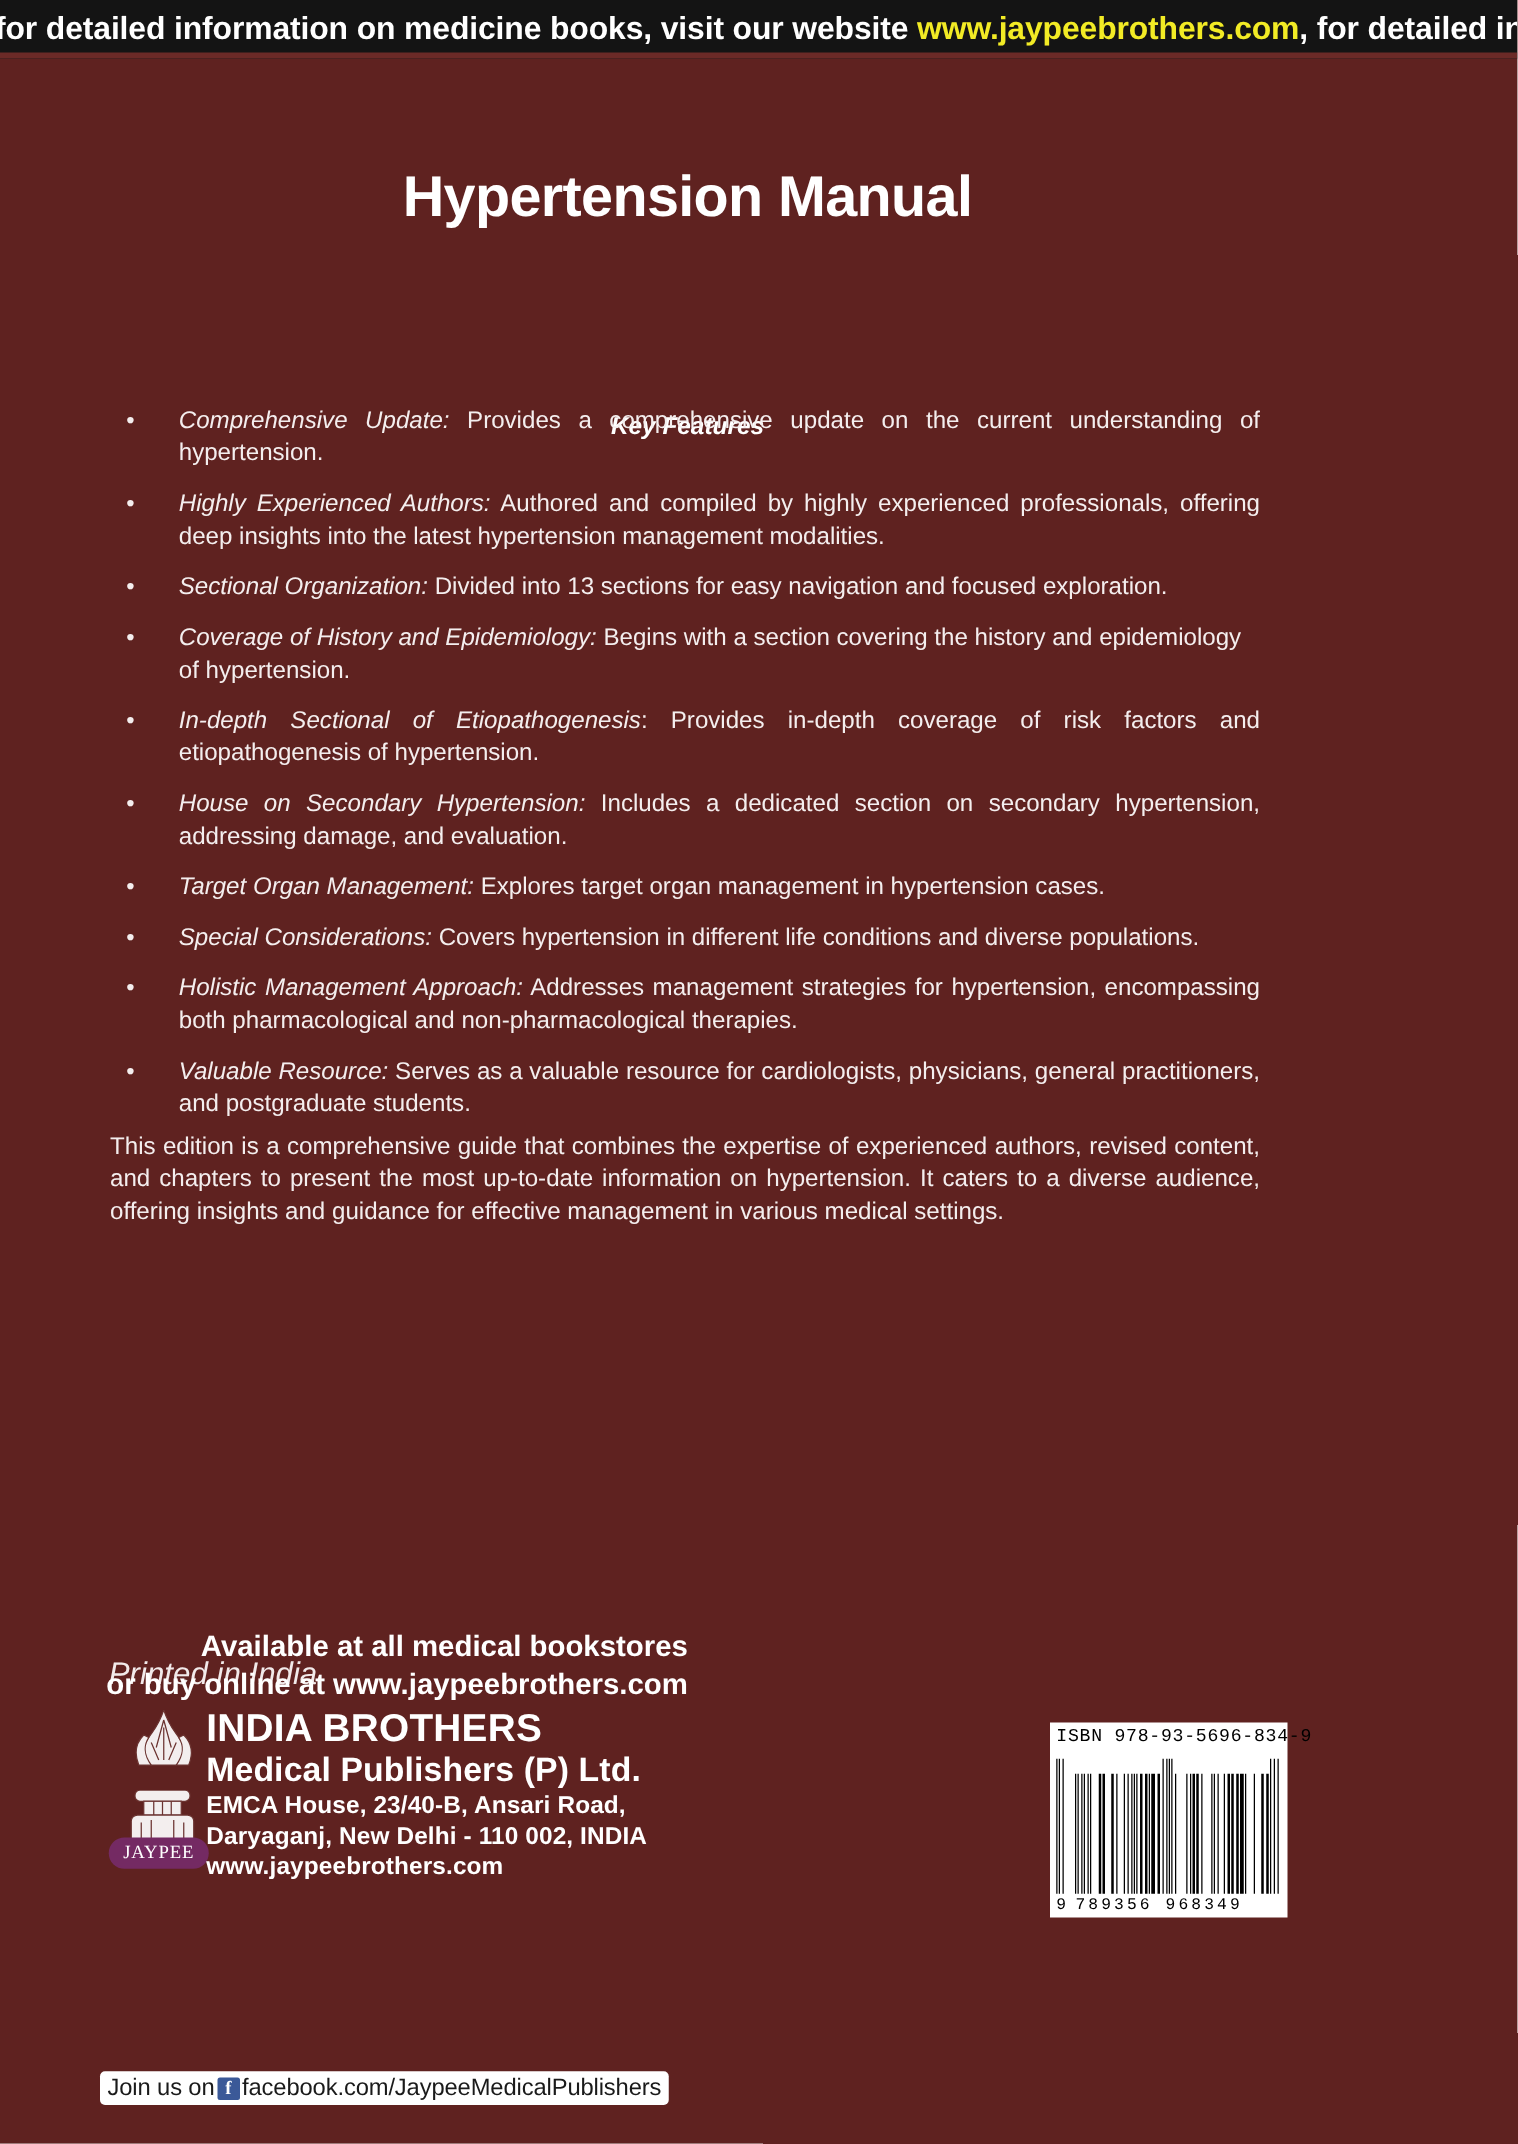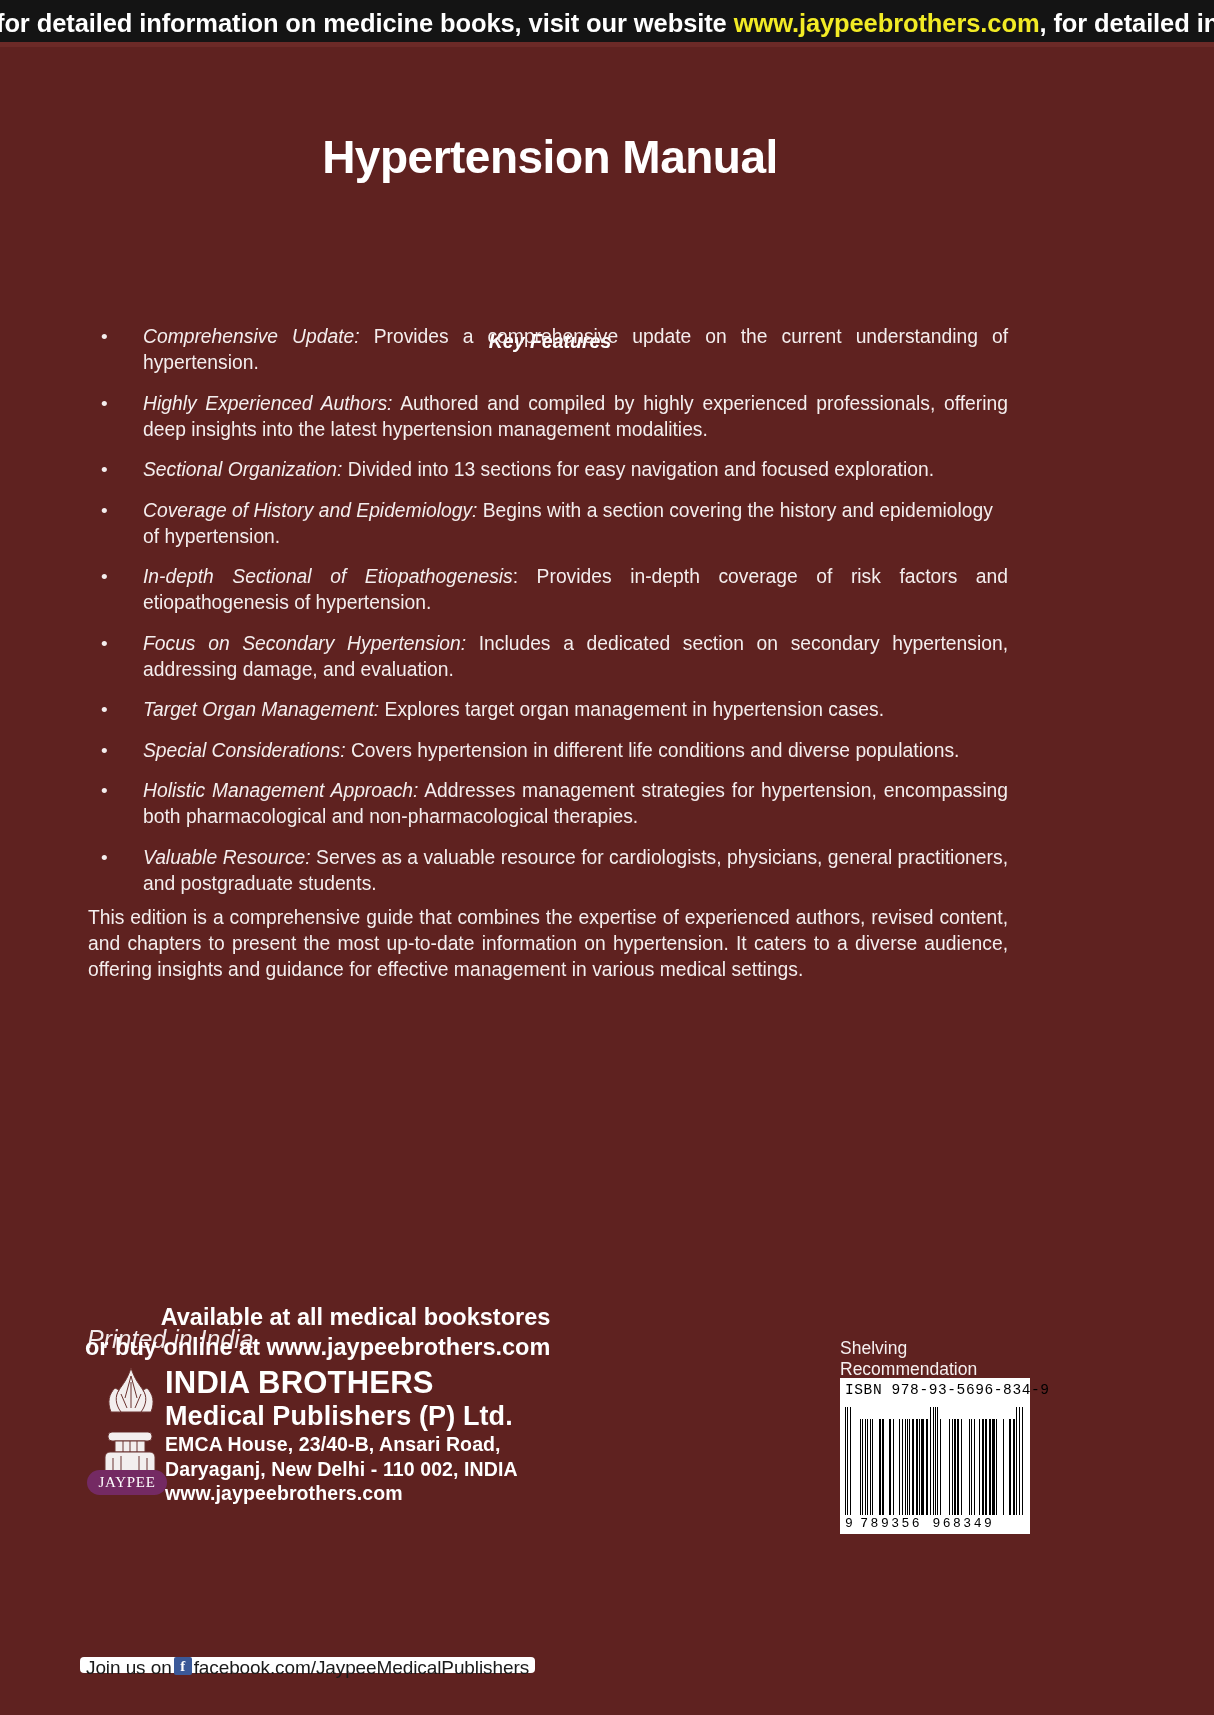--- a/index.html
+++ b/index.html
@@ -202,25 +202,25 @@
     font-weight: 700;
     color: #ffffff;
     line-height: 24.5px;
     letter-spacing: 0.1px;
   }
 
   .fb-bar {
     position: absolute;
     top: 1657px;
     left: 80px;
-    height: 16px;
+    height: 27px;
     background: #ffffff;
     border-radius: 4px;
     display: flex;
-    align-items: flex-start;
+    align-items: center;
     padding: 0 6px;
   }
   .fb-bar .fb-txt {
     font-size: 19px;
     color: #1a1a1a;
     letter-spacing: -0.1px;
   }
   .fb-icon {
     display: inline-block;
     width: 18px; height: 18px;
@@ -324,21 +324,21 @@
 
     <div class="feature nojustify">
       <span class="bullet">•</span><span class="lead">Coverage of History and Epidemiology:</span><span> Begins with a section covering the history and epidemiology of hypertension.</span>
     </div>
 
     <div class="feature">
       <span class="bullet">•</span><span class="lead">In-depth Sectional of Etiopathogenesis</span><span>: Provides in-depth coverage of risk factors and etiopathogenesis of hypertension.</span>
     </div>
 
     <div class="feature">
-      <span class="bullet">•</span><span class="lead">Focus on Secondary Hypertension:</span><span> Includes a dedicated section on secondary hypertension, addressing damage, and evaluation.</span>
+      <span class="bullet">•</span><span class="lead">House on Secondary Hypertension:</span><span> Includes a dedicated section on secondary hypertension, addressing damage, and evaluation.</span>
     </div>
 
     <div class="feature nojustify">
       <span class="bullet">•</span><span class="lead">Target Organ Management:</span><span> Explores target organ management in hypertension cases.</span>
     </div>
 
     <div class="feature nojustify">
       <span class="bullet">•</span><span class="lead">Special Considerations:</span><span> Covers hypertension in different life conditions and diverse populations.</span>
     </div>
 
@@ -396,24 +396,20 @@
       <div class="pub-addr">www.jaypeebrothers.com</div>
     </div>
   </div>
 
   <div class="fb-bar">
     <span class="fb-txt">Join us on</span>
       <span class="fb-icon">f</span>
       <span class="fb-txt">facebook.com/JaypeeMedicalPublishers</span>
   </div>
 
-  <div class="shelving">
-    <div class="shelving-label">Shelving Recommendation</div>
-    <div class="shelving-value">MEDICINE</div>
-  </div>
 
   <div class="barcode-box">
     <div class="isbn-line">ISBN 978-93-5696-834-9</div>
     <div class="bars" id="bars">
         <span style="width: 1.6px; height: 108px; margin-right: 1.2px;"></span>
         <span style="width: 1.6px; height: 108px; margin-right: 2px;"></span>
         <span style="width: 1.6px; height: 108px; margin-right: 1.2px;"></span>
         <span style="width: 1.4px; height: 96px; margin-right: 1.2px; background: transparent;"></span>
         <span style="width: 1.4px; height: 96px; margin-right: 1.2px; background: transparent;"></span>
         <span style="width: 2.6px; height: 96px; margin-right: 1.2px; background: transparent;"></span>

